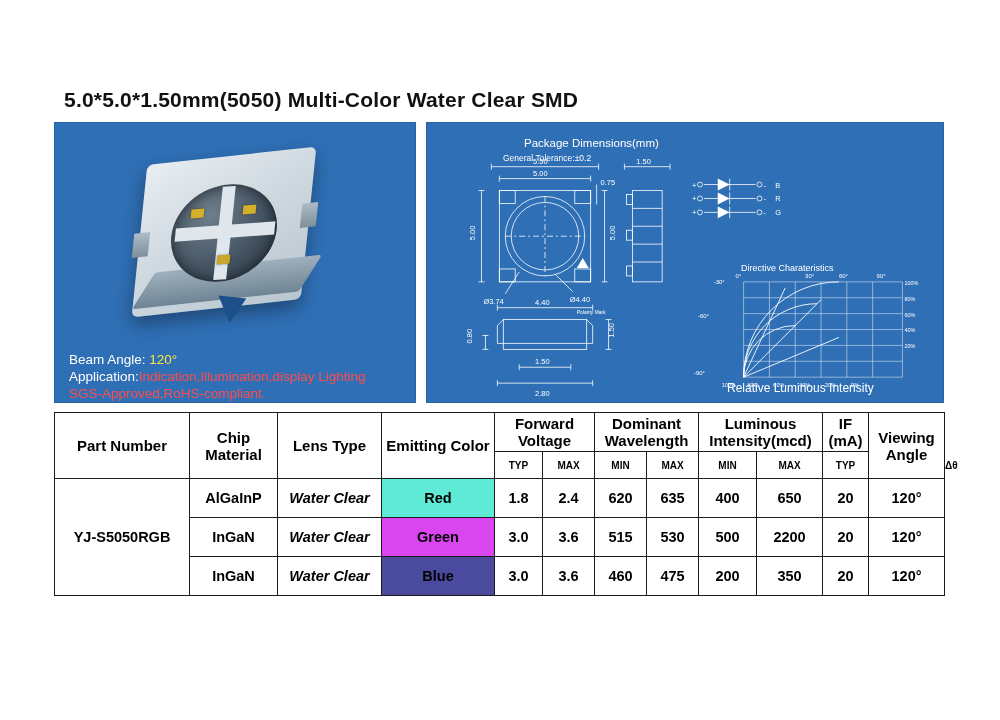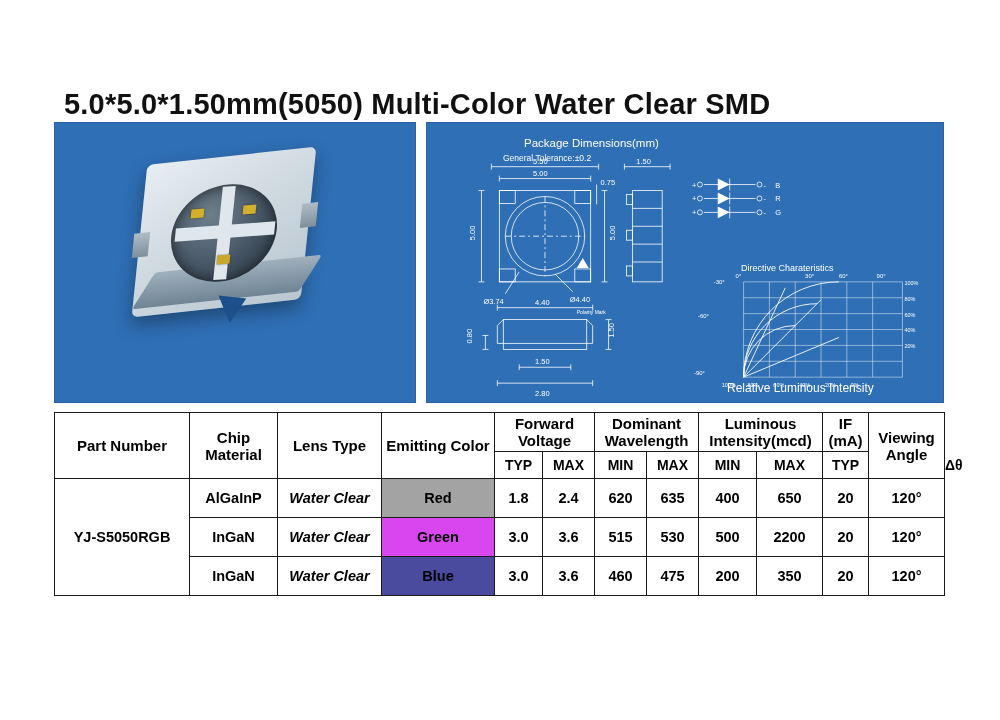--- a/index.html
+++ b/index.html
@@ -19,21 +19,21 @@
     position: absolute;
     left: 0; top: 0;
     width: 1000px; height: 720px;
   }
 
   
   .title {
     position: absolute;
     left: 64px;
     top: 88px;
-    font-size: 29px;
+    font-size: 21px;
     font-weight: bold;
     color: #111;
     letter-spacing: 0.2px;
     white-space: nowrap;
   }
 
   
   .left-panel {
     position: absolute;
     left: 54px;
@@ -205,27 +205,27 @@
     color: #000;
     padding: 0;
     height: 38px;
   }
   table.spec th {
     font-size: 15px;
     line-height: 17px;
   }
   table.spec th.small {
     height: 26px;
-    font-size: 14px;
+    font-size: 10px;
     text-align: center;
   }
   td.partnum { font-size: 16px; }
   td.chip-algainp { color: #d4a017; margin-top: 25px; }
   td.chip-ingan { color: #1a9c1a; }
-  td.color-red { background: #a3a3a3; color: #000; }
+  td.color-red { background: #5eead4; color: #000; }
   td.color-green { background: #d946ef; color: #000; }
   td.color-blue { background: #4a4a9e; color: #000; }
   td.lens { font-size: 15px; font-style: italic; }
 </style>
 </head>
 <body>
 
 <div class="page">
 
   <div class="title">5.0*5.0*1.50mm(5050) Multi-Color Water Clear SMD</div>
@@ -240,20 +240,31 @@
         <div class="led-dome"></div>
         <div class="led-cross-h"></div>
         <div class="led-cross-v"></div>
         <div class="chip c1"></div>
         <div class="chip c2"></div>
         <div class="chip c3"></div>
         <div class="led-notch"></div>
       </div>
     </div>
 
+    <div class="left-text">
+      <div class="line">
+        <span>Beam Angle: </span><span class="val-yellow">120°</span>
+      </div>
+      <div class="line">
+        <span>Application:</span><span class="val-red">Indication,Illumination,display Lighting</span>
+      </div>
+      <div class="line">
+        <span class="val-red">SGS-Approved,RoHS-compliant.</span>
+      </div>
+    </div>
   </div>
 
   <div class="right-panel">
     <div class="pkg-title">Package Dimensions(mm)</div>
     <div class="pkg-sub">General Tolerance:±0.2</div>
     <div class="dc-title">Directive Charateristics</div>
     <div class="dc-sub">Relative Luminous Intensity</div>
 
     <svg class="draw-canvas" viewBox="0 0 518 281">
       <g stroke="#ffffff" fill="none" stroke-width="0.8">

